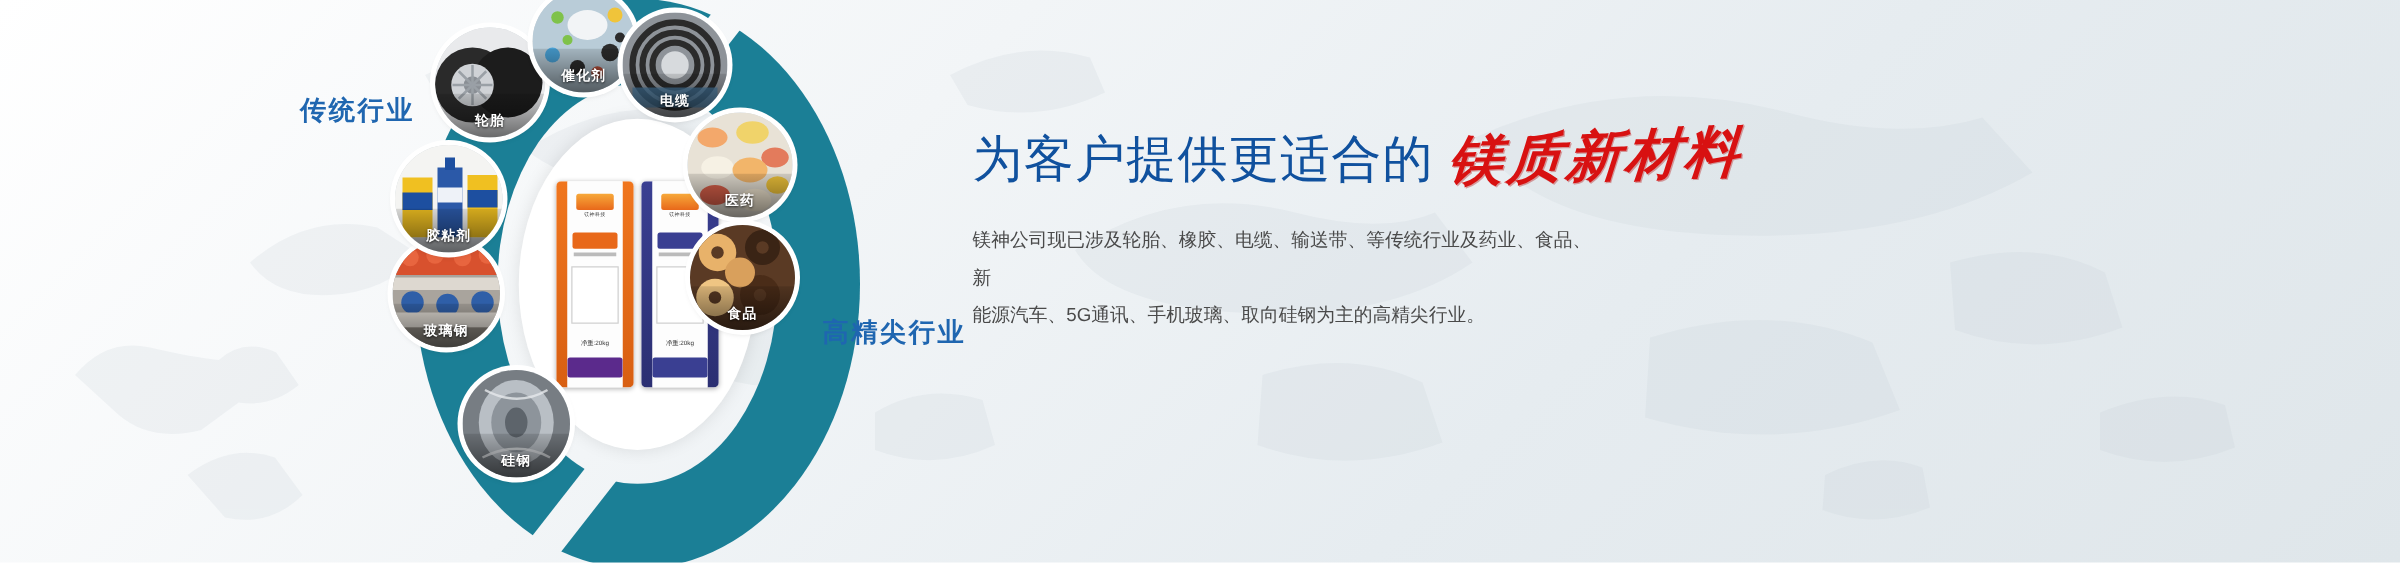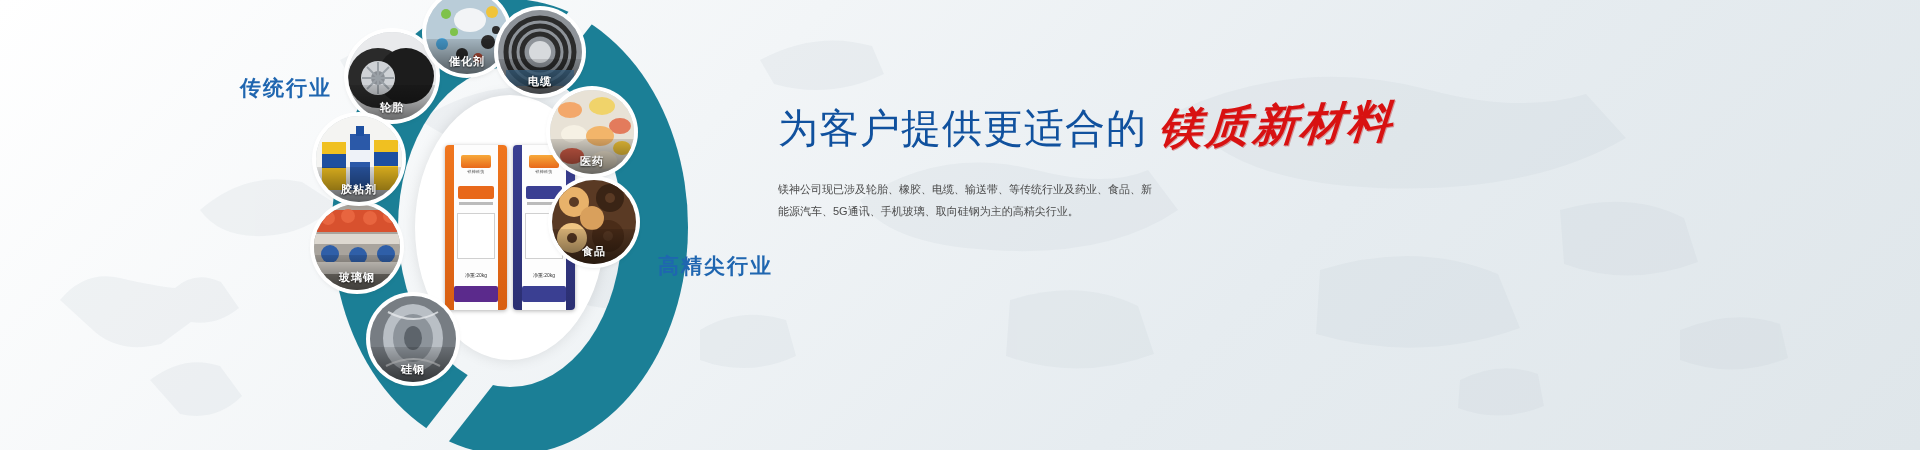--- a/index.html
+++ b/index.html
@@ -87,21 +87,21 @@
     line-height:1;
   }
   #headline-accent {
     font-size:44px; font-weight:bold; color:#d81111;
     font-family:"Liberation Serif","DejaVu Serif",serif;
     font-style:italic; letter-spacing:3px; margin-left:12px;
     line-height:1; transform:skewX(-6deg) rotate(-2deg);
     text-shadow:1px 1px 0 rgba(180,0,0,.35);
   }
   #body-copy {
-    margin-top:30px; font-size:11px; color:#4a4a4a; line-height:2.0;
+    margin-top:30px; font-size:15px; color:#4a4a4a; line-height:2.0;
     max-width:500px;
   }
   #body-copy p { margin:0; }
 </style>
 </head>
 <body>
 
 <div id="map-watermark">
   <svg viewBox="0 0 1920 450" preserveAspectRatio="none" aria-hidden="true">
     <g fill="#c3cdd4" opacity=".55">
@@ -164,21 +164,21 @@
         <div class="subline"></div>
         <div class="panel"></div>
         <div class="netwt">净重:20kg</div>
       </div>
       <div class="footbar">
           <div class="ft"></div>
         </div>
     </div>
   </div>
 
-  <div class="bubble white-ring" style="left:48px;top:42px;width:88px;height:88px;">
+  <div class="bubble white-ring" style="left:48px;top:32px;width:88px;height:88px;">
     <svg class="photo" viewBox="0 0 88 88">
       <rect width="88" height="88" fill="#e9eaec"></rect>
       <circle cx="30" cy="46" r="30" fill="#2a2a2a"></circle>
         <circle cx="58" cy="44" r="28" fill="#1c1c1c"></circle>
       <circle cx="30" cy="46" r="17" fill="#cfd2d6"></circle>
         <circle cx="30" cy="46" r="7" fill="#8a8f95"></circle>
       <g stroke="#9aa0a6" stroke-width="2">
         <line x1="30" y1="30" x2="30" y2="62"></line>
           <line x1="14" y1="46" x2="46" y2="46"></line>
         <line x1="19" y1="35" x2="41" y2="57"></line>
@@ -258,21 +258,21 @@
       <ellipse cx="43" cy="42" rx="20" ry="24" fill="#8d949b"></ellipse>
       <ellipse cx="43" cy="42" rx="9" ry="12" fill="#5d646b"></ellipse>
       <g stroke="#e6e9ec" stroke-width="2" fill="none" opacity=".8">
         <path d="M18 16 q26 14 50 0"></path>
           <path d="M16 70 q28-14 54 0"></path>
       </g>
     </svg>
     <div class="cap">硅钢</div>
   </div>
 
-  <div class="bubble white-ring" style="left:14px;top:214px;width:86px;height:86px;">
+  <div class="bubble white-ring" style="left:14px;top:202px;width:86px;height:86px;">
     <svg class="photo" viewBox="0 0 86 86">
       <rect width="86" height="86" fill="#a9a49d"></rect>
       <rect x="0" y="6" width="86" height="22" fill="#d8512e"></rect>
       <g fill="#e8653f">
           <circle cx="14" cy="14" r="7"></circle>
           <circle cx="34" cy="12" r="7"></circle>
           <circle cx="56" cy="14" r="7"></circle>
           <circle cx="76" cy="12" r="7"></circle>
         </g>
       <rect x="0" y="30" width="86" height="10" fill="#ddd8d0"></rect>

